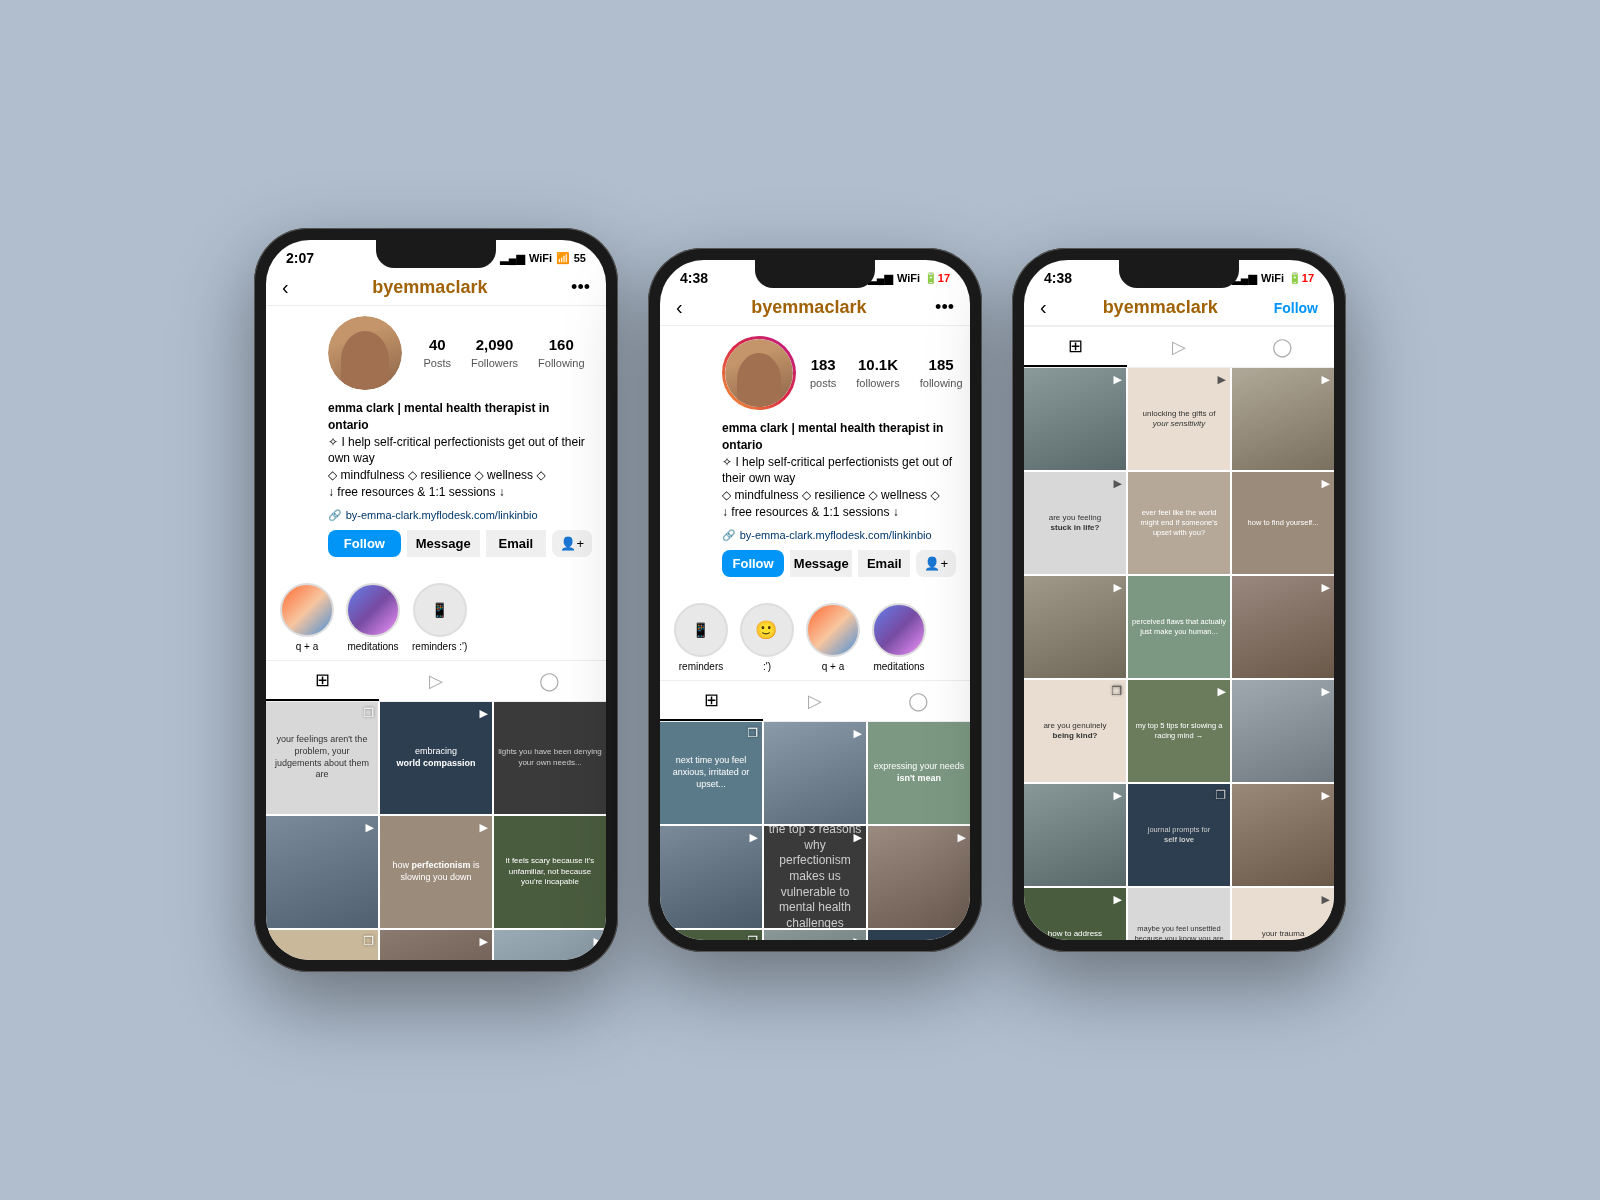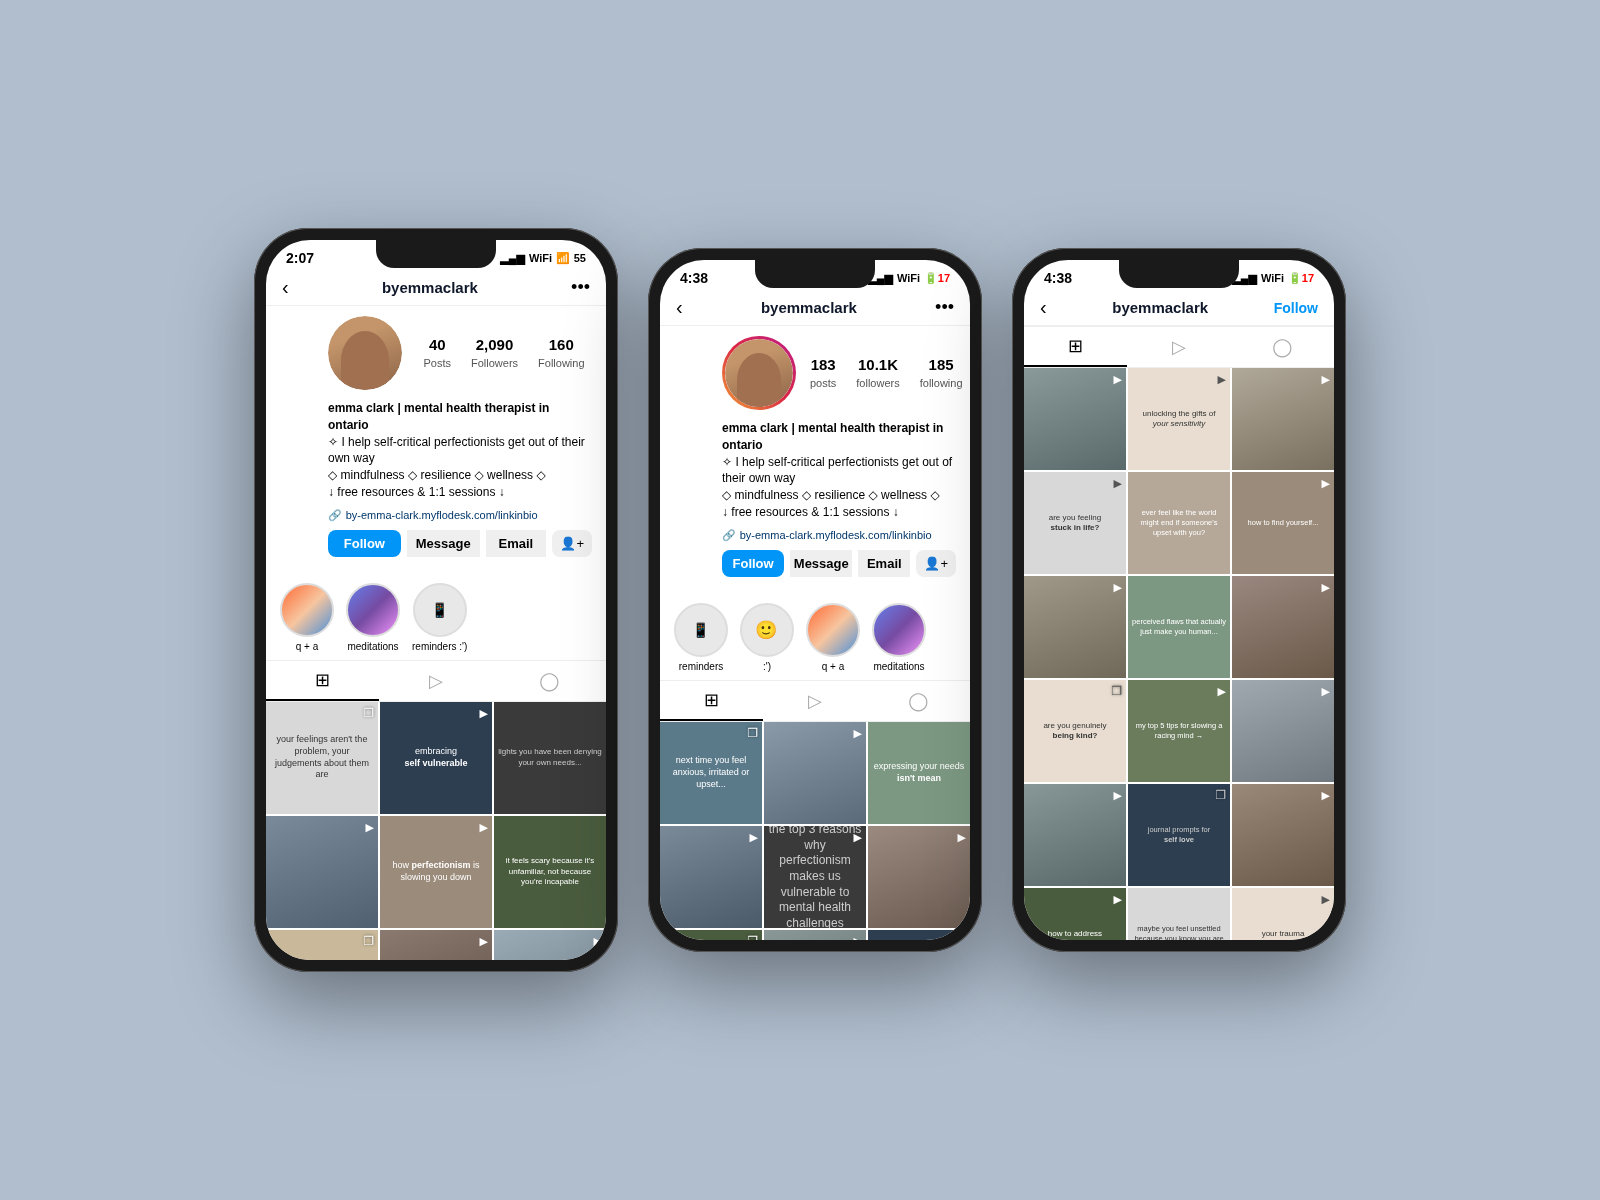--- a/index.html
+++ b/index.html
@@ -75,23 +75,23 @@
 
     
     .nav-bar {
       display: flex;
       align-items: center;
       justify-content: space-between;
       padding: 6px 16px;
       border-bottom: 1px solid #eee;
     }
     .nav-bar .username {
-      font-size: 15px;
+      font-size: 18px;
       font-weight: 700;
-      color: #0f172a;
+      color: #a16207;
     }
     .nav-back { font-size: 20px; color: #000; cursor: pointer; }
     .nav-dots { font-size: 18px; color: #000; }
 
     
     .profile-section {
       padding: 10px 14px;
       margin-left: 48px;
     }
     .profile-top {
@@ -410,21 +410,21 @@
         <div class="tab-item">▷</div>
         <div class="tab-item">◯</div>
       </div>
 
       <div class="posts-grid">
         <div class="grid-item bg-lightgray">
           <span class="grid-text-sm">your feelings aren't the problem, your judgements about them are</span>
           <span class="multi-icon">❐</span>
         </div>
         <div class="grid-item bg-dark">
-          <span class="grid-text-sm" style="color:#fff">embracing<br><strong>self vulnerable</strong></span>
+          <span class="grid-text-sm" style="color:#fff">embracing<br><strong>world compassion</strong></span>
           <span class="reel-icon">▶</span>
         </div>
         <div class="grid-item bg-darkgray">
           <span class="grid-text-sm" style="color:#ccc;font-size:8px">lights you have been denying your own needs...</span>
         </div>
         <div class="grid-item" style="background:linear-gradient(160deg,#7a8a9a,#506070)">
           <span class="reel-icon" style="color:white">▶</span>
         </div>
         <div class="grid-item bg-warmgray">
           <span class="grid-text-sm">how <strong>perfectionism</strong> is slowing you down</span>

